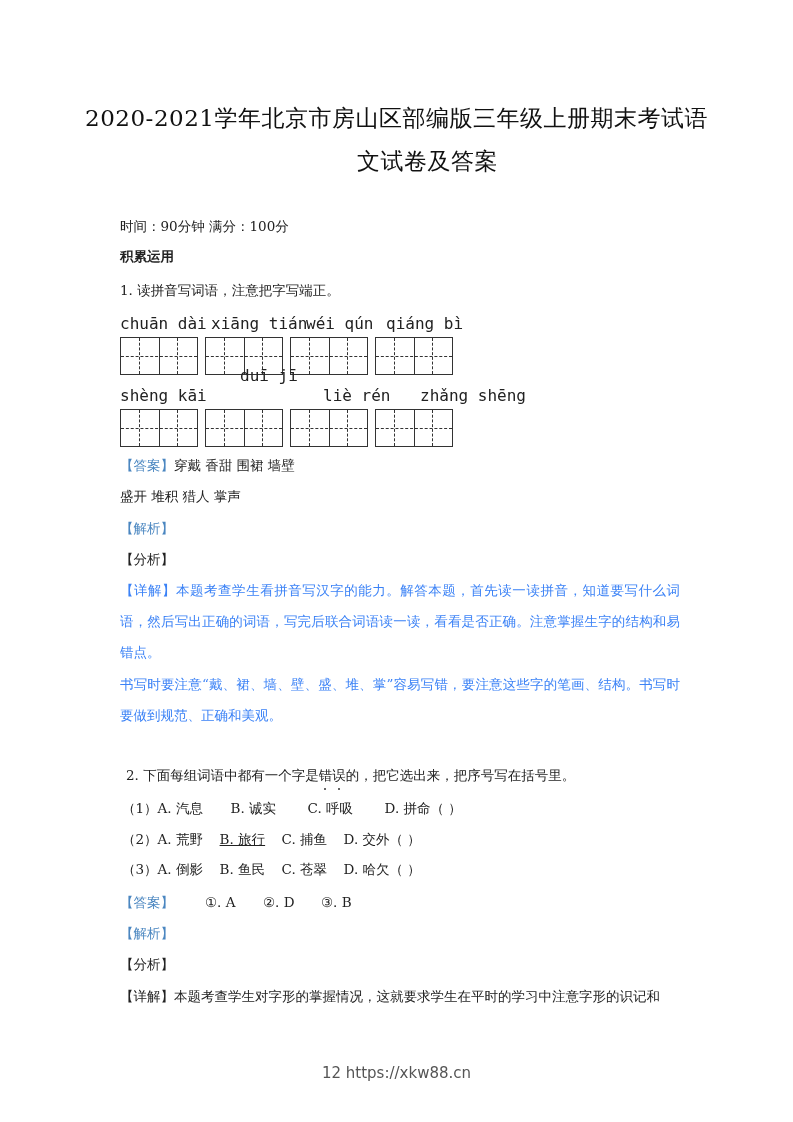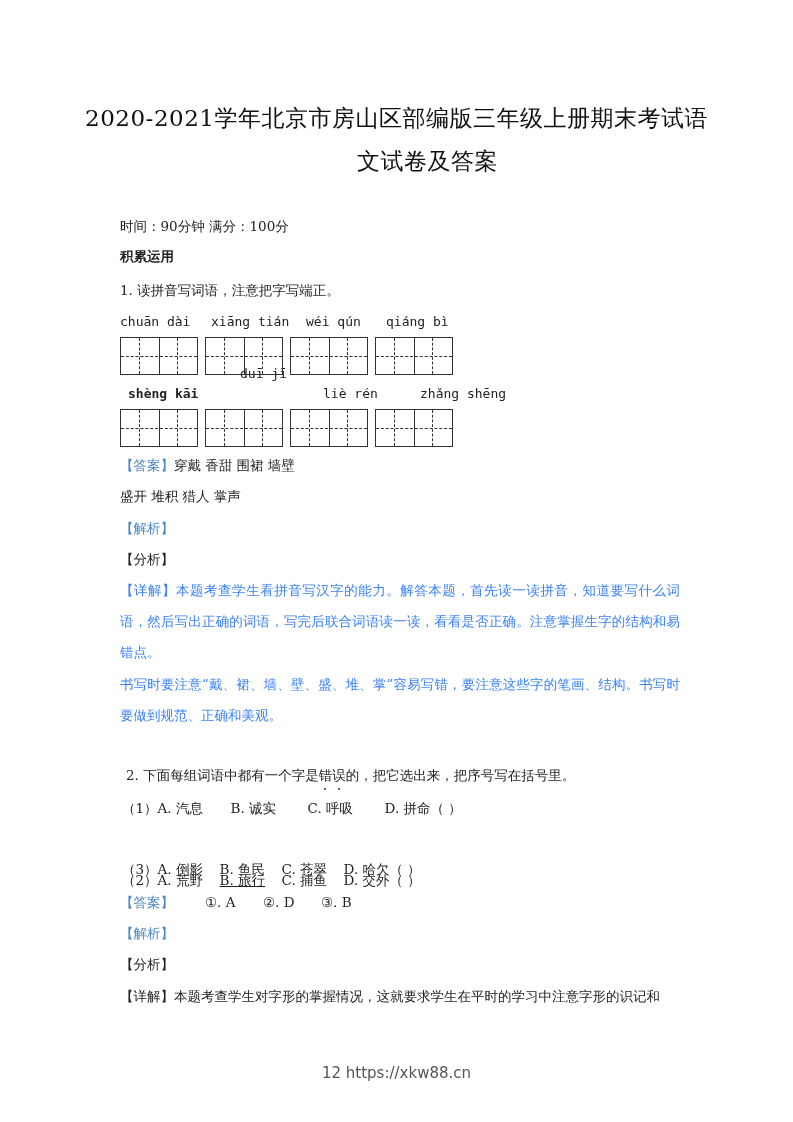--- a/index.html
+++ b/index.html
@@ -18,21 +18,21 @@
     position: absolute; left: 120px; font-size: 13.5px; white-space: nowrap; color: #222;
   }
   .bold { font-weight: bold; }
   .blue { color: #4a86c0; }
   .para {
     position: absolute; left: 120px; width: 560px; font-size: 13.5px;
     line-height: 31px; color: #3b82f6; text-align: justify;
   }
   .pinyin {
     position: absolute; font-family: "DejaVu Sans Mono", "Liberation Mono", monospace;
-    font-size: 13px; color: #222; white-space: nowrap;
+    font-size: 16px; color: #222; white-space: nowrap;
   }
   .gridbox {
     position: absolute; width: 76px; height: 36px; border: 1.5px solid #333;
     box-sizing: content-box;
   }
   .gridbox .half {
     position: absolute; top: 0; bottom: 0; width: 38px;
   }
   .gridbox .half.l { left: 0; border-right: 1.5px solid #333; }
   .gridbox .half.r { left: 38px; }
@@ -103,21 +103,21 @@
   <div class="gridbox" style="top:337px; left:375px;">
     <div class="half l">
         <div class="vd"></div>
       </div>
       <div class="half r">
         <div class="vd"></div>
       </div>
       <div class="hd"></div>
   </div>
 
-  <div class="pinyin" style="top:386px; left:128px;font-weight:bold;">shèng kāi</div>
+  <div class="pinyin" style="top:386px; left:120px;">shèng kāi</div>
   <div class="pinyin" style="top:366px; left:240px;">duī jī</div>
   <div class="pinyin" style="top:386px; left:323px;">liè rén</div>
   <div class="pinyin" style="top:386px; left:420px;">zhǎng shēng</div>
 
   <div class="gridbox" style="top:409px; left:120px;">
     <div class="half l">
         <div class="vd"></div>
       </div>
       <div class="half r">
         <div class="vd"></div>
@@ -165,21 +165,21 @@
   <div class="para" style="top:669px;">书写时要注意“戴、裙、墙、壁、盛、堆、掌”容易写错，要注意这些字的笔画、结构。书写时要做到规范、正确和美观。</div>
 
   <div class="line" style="top:767px;margin-left:6px;">
     <span>2. 下面每组词语中都有一个字是</span><span class="emph">错</span><span class="emph">误</span><span>的，把它选出来，把序号写在括号里。</span>
   </div>
 
   <div class="line" style="top:800px; left:122px;">
     <span>（1）</span><span class="opt" style="width:73px;">A. 汽息</span><span class="opt" style="width:77px;">B. 诚实</span><span class="opt" style="width:77px;">C. 呼吸</span><span>D. 拼命</span><span>（      ）</span>
   </div>
   <div class="line" style="top:831px; left:122px;">
-    <span>（2）</span><span class="opt" style="width:62px;margin-top:41px;">A. 荒野</span><span class="opt" style="width:62px;text-decoration:underline;">B. 旅行</span><span class="opt" style="width:62px;">C. 捕鱼</span><span>D. 交外</span><span>（      ）</span>
+    <span>（2）</span><span class="opt" style="width:62px;">A. 荒野</span><span class="opt" style="width:62px;text-decoration:underline;">B. 旅行</span><span class="opt" style="width:62px;">C. 捕鱼</span><span>D. 交外</span><span>（      ）</span>
   </div>
   <div class="line" style="top:861px; left:122px;">
     <span>（3）</span><span class="opt" style="width:62px;">A. 倒影</span><span class="opt" style="width:62px;">B. 鱼民</span><span class="opt" style="width:62px;">C. 苍翠</span><span>D. 哈欠</span><span>（      ）</span>
   </div>
 
   <div class="line" style="top:894px;">
     <span class="blue" style="display:inline-block; width:85px;">【答案】</span><span class="opt" style="width:58px;">①. A</span><span class="opt" style="width:58px;">②. D</span><span>③. B</span>
   </div>
   <div class="line blue" style="top:925px;">【解析】</div>
   <div class="line" style="top:956px;">【分析】</div>

